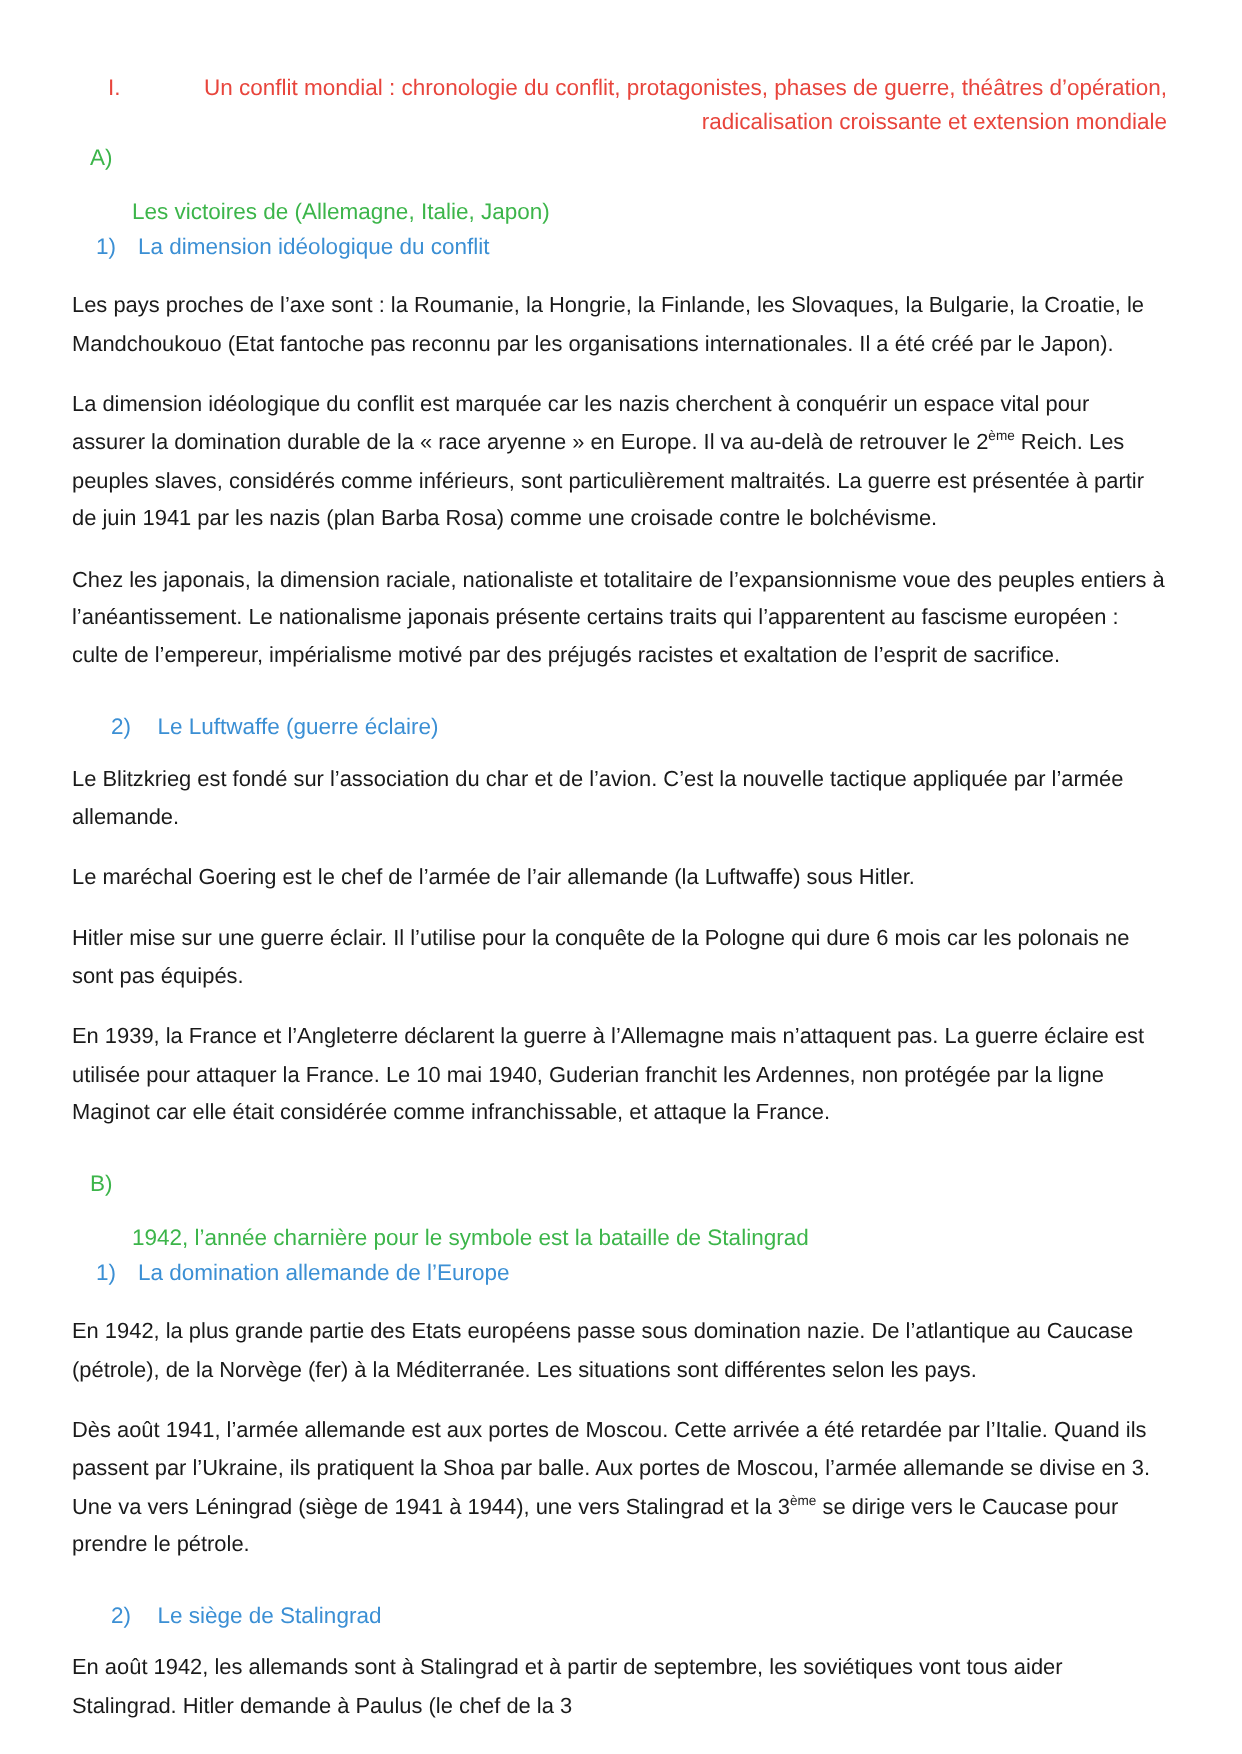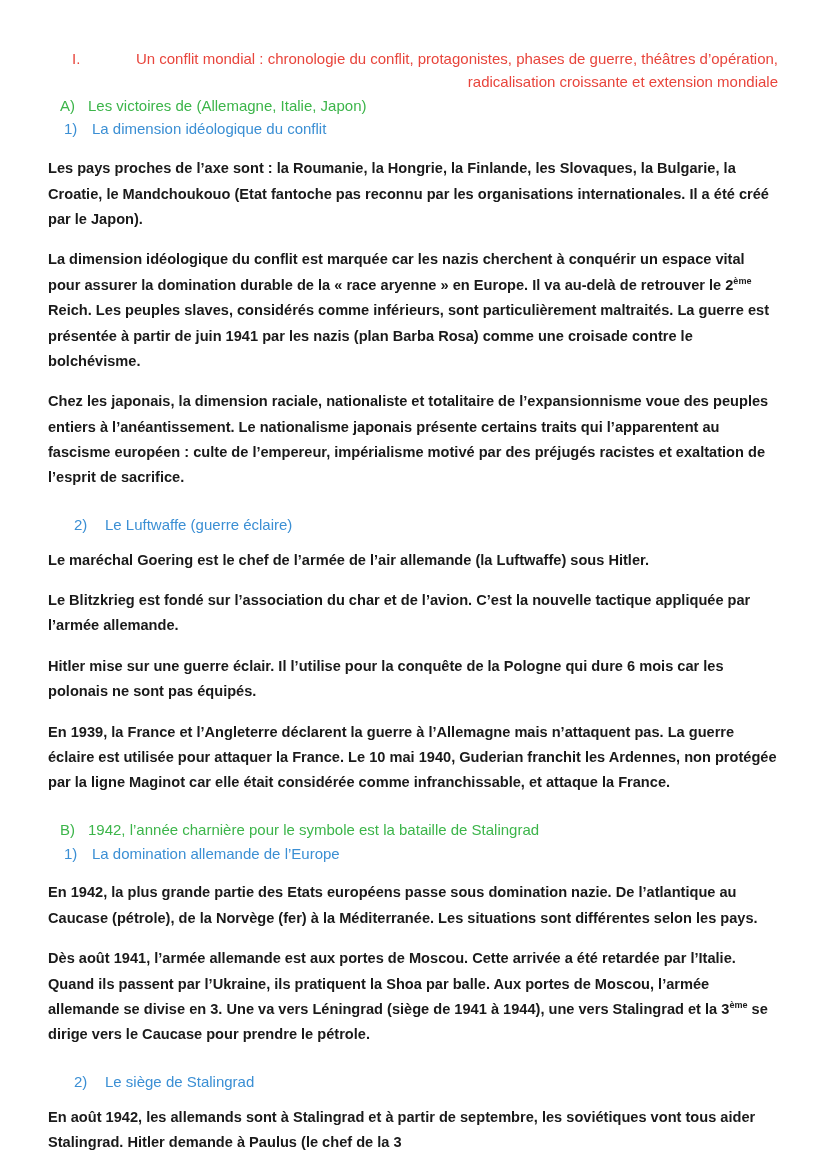--- a/index.html
+++ b/index.html
@@ -62,21 +62,21 @@
     line-height: 1.52;
     margin: 0 0 1px 0;
     padding-left: 12px;
     display: flex;
     align-items: flex-start;
   }
   .h-alpha .marker {
     flex: 0 0 28px;
     width: 28px;
   }
-  .h-alpha .body { flex: 1 1 auto; }
+  .h-alpha .body { flex: 1 1 auto; margin-top: 36px; }
 
   
   .h-num {
     color: #3B8FD4;
     font-size: 15px;
     line-height: 1.52;
     margin: 0 0 1px 0;
     padding-left: 16px;
     display: flex;
     align-items: flex-start;
@@ -96,21 +96,20 @@
     width: 31px;
   }
 
   
   p.body-text {
     font-size: 14.6px;
     line-height: 1.74;
     color: #1a1a1a;
     margin: 0 0 15px 0;
     text-align: left;
-    font-weight: bold;
   }
 
   
   .gap-after-headings { height: 14px; }
   .gap-before-heading { height: 8px; }
   .gap-after-heading { height: 10px; }
 
   sup {
     font-size: 0.62em;
     vertical-align: super;
@@ -148,23 +147,23 @@
 
   <div class="gap-before-heading"></div>
 
   <div class="h-num deep">
     <span class="marker">2)</span>
     <span class="body">Le Luftwaffe (guerre éclaire)</span>
   </div>
 
   <div class="gap-after-heading"></div>
 
+  <p class="body-text">Le Blitzkrieg est fondé sur l’association du char et de l’avion. C’est la nouvelle tactique appliquée par l’armée allemande.</p>
+
   <p class="body-text">Le maréchal Goering est le chef de l’armée de l’air allemande (la Luftwaffe) sous Hitler.</p>
-
-  <p class="body-text">Le Blitzkrieg est fondé sur l’association du char et de l’avion. C’est la nouvelle tactique appliquée par l’armée allemande.</p>
 
   <p class="body-text">Hitler mise sur une guerre éclair. Il l’utilise pour la conquête de la Pologne qui dure 6 mois car les polonais ne sont pas équipés.</p>
 
   <p class="body-text">En 1939, la France et l’Angleterre déclarent la guerre à l’Allemagne mais n’attaquent pas. La guerre éclaire est utilisée pour attaquer la France. Le 10 mai 1940, Guderian franchit les Ardennes, non protégée par la ligne Maginot car elle était considérée comme infranchissable, et attaque la France.</p>
 
 
   <div class="gap-before-heading"></div>
 
   <div class="h-alpha">
     <span class="marker">B)</span>

